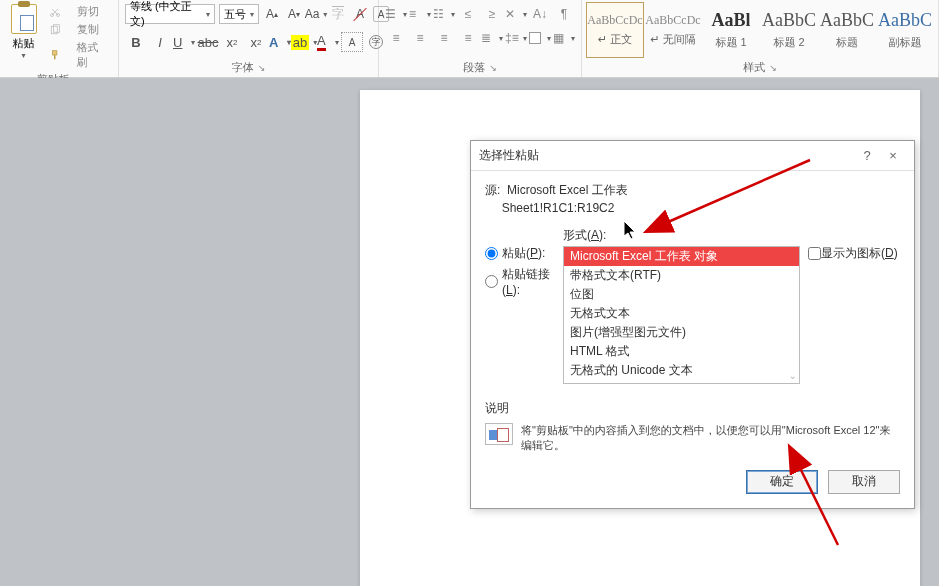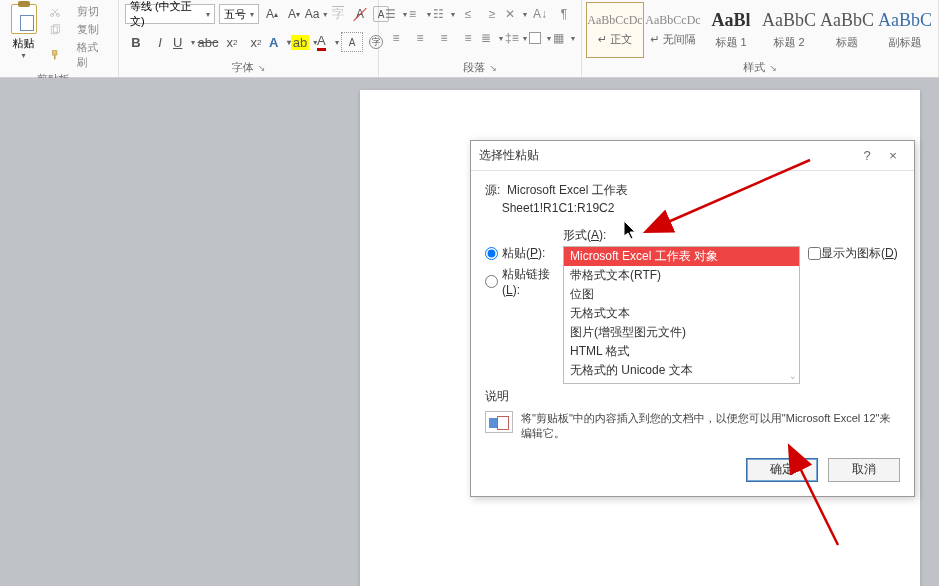--- a/index.html
+++ b/index.html
@@ -70,21 +70,21 @@
 .format-col { flex: 1; }
 .format-label { margin-bottom: 2px; }
 .format-label .hk { text-decoration: underline; }
 .listbox { border: 1px solid #bcbcbc; height: 138px; background: #fff; position: relative; }
 .listbox .opt { padding: 1px 6px; }
 .listbox .opt.sel { background: #ef4444; color: #fff; }
 .listbox .scroll-ind { position: absolute; bottom: 2px; right: 2px; font-size: 10px; color: #bbb; }
 .right-col { width: 100px; padding-top: 18px; padding-left: 8px; }
 .check-item { display: flex; align-items: center; }
 .check-item .hk { text-decoration: underline; }
-.desc-sec { margin-top: 4px; }
+.desc-sec { margin-top: 16px; }
 .desc-label { margin-bottom: 6px; }
 .desc-body { display: flex; gap: 8px; align-items: flex-start; }
 .desc-icon { width: 28px; height: 22px; border: 1px solid #bbb; position: relative; flex-shrink: 0; }
 .desc-icon::before { content: ""; position: absolute; left: 3px; top: 6px; width: 8px; height: 10px; background: #5b8fd6; }
 .desc-icon::after { content: ""; position: absolute; right: 3px; top: 4px; width: 10px; height: 12px; background: #fff; border: 1px solid #c06060; }
 .desc-text { font-size: 11px; color: #444; line-height: 1.4; }
 .dlg-buttons { display: flex; justify-content: flex-end; gap: 10px; padding: 10px 14px 14px 14px; }
 .btn { width: 72px; height: 24px; border: 1px solid #a8a8a8; background: #f4f4f4; font-size: 12px; display: flex; align-items: center; justify-content: center; }
 .btn.primary { border-color: #3b6fa7; box-shadow: inset 0 0 0 1px #7aa8d8; }
 

